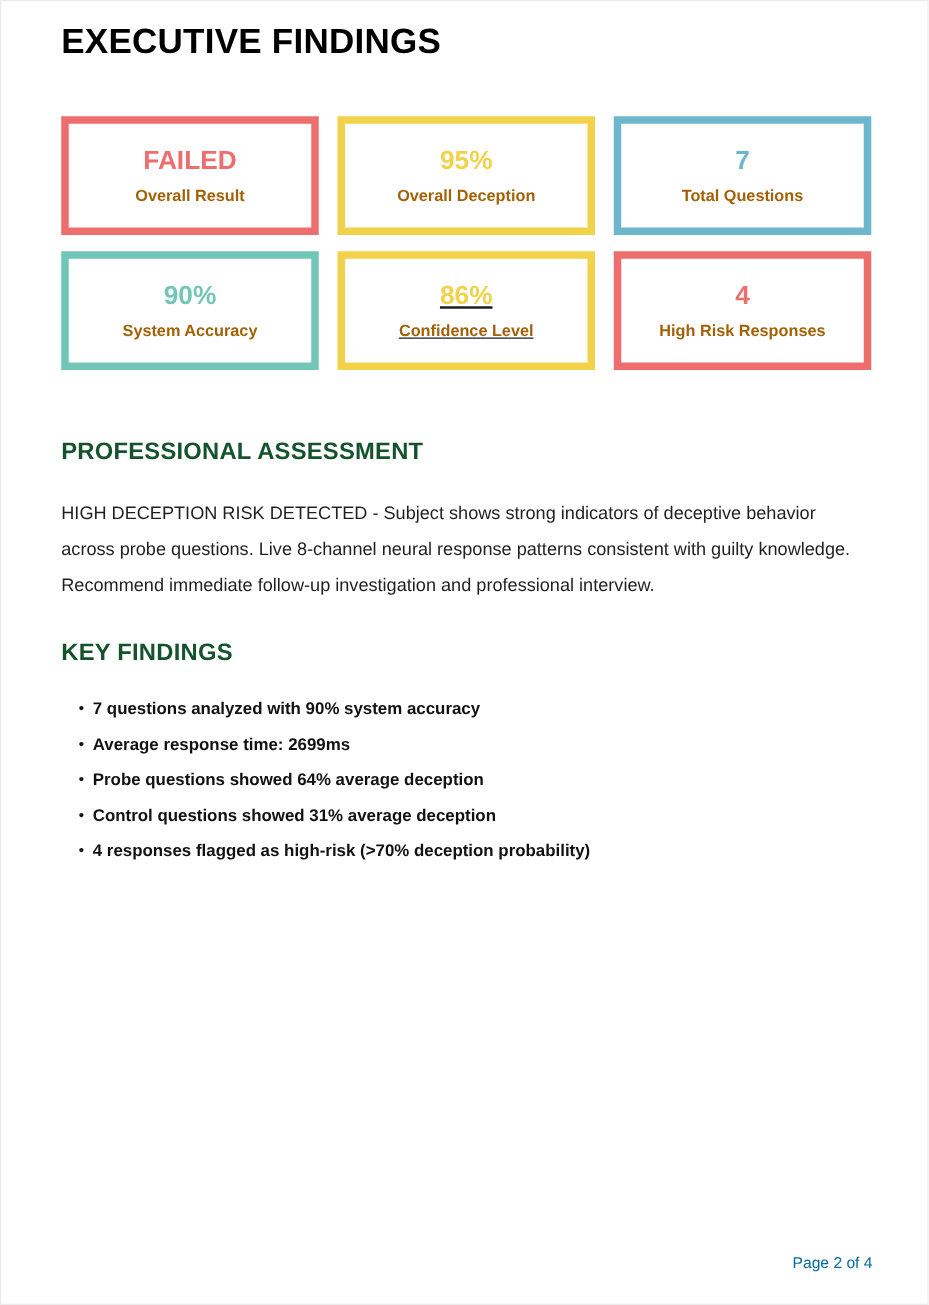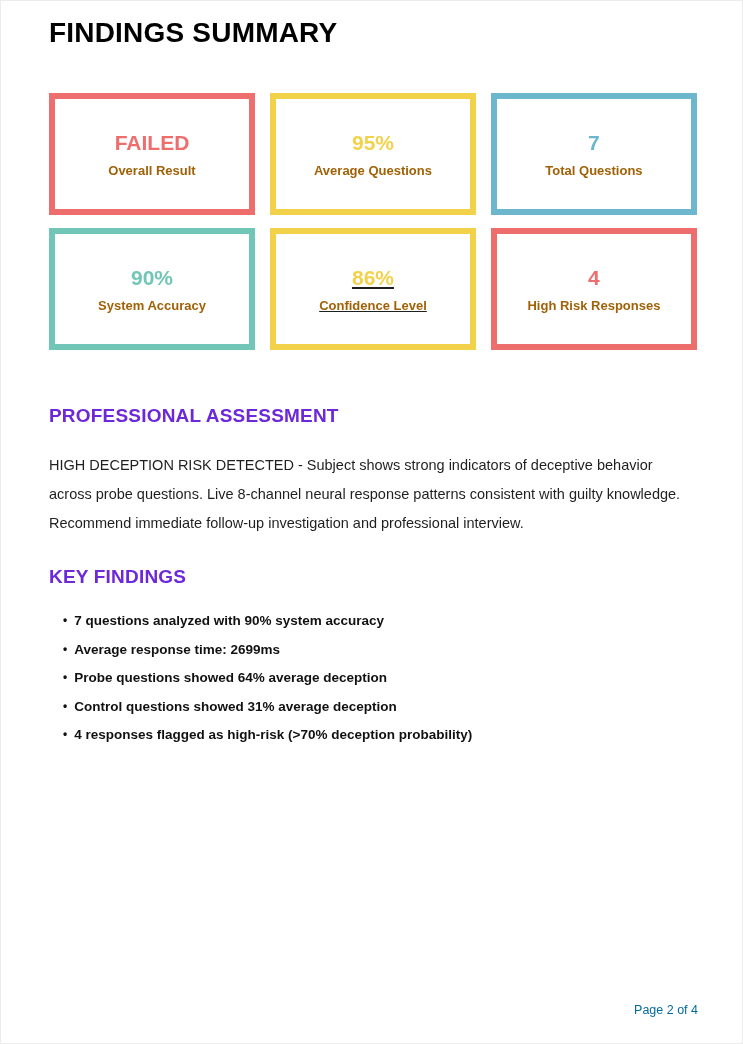--- a/index.html
+++ b/index.html
@@ -25,21 +25,21 @@
     letter-spacing: 0.2px;
   }
   .cards-grid {
     margin-top: 44px;
     display: flex;
     flex-wrap: wrap;
     gap: 13px 15px;
   }
   .card {
     width: calc((100% - 30px) / 3);
-    height: 122px;
+    height: 95px;
     border: 6px solid #b91c1c;
     background: #ffffff;
     display: flex;
     flex-direction: column;
     align-items: center;
     justify-content: center;
     gap: 11px;
     text-align: center;
   }
   .card-value {
@@ -51,21 +51,21 @@
     font-size: 13px;
     font-weight: 700;
     color: #a16207;
     line-height: 1;
   }
   .section-assessment { margin-top: 55px; }
   .section-findings  { margin-top: 28px; }
   .section-heading {
     font-size: 19px;
     font-weight: 700;
-    color: #6d28d9;
+    color: #14532d;
     letter-spacing: 0.2px;
   }
   .assessment-body {
     margin-top: 24px;
     font-size: 14.5px;
     line-height: 29px;
     color: #1f1f1f;
   }
   .findings-list {
     list-style: none;
@@ -90,30 +90,30 @@
     bottom: 26px;
     font-size: 12.5px;
     color: #0369a1;
   }
 </style>
 </head>
 <body>
 
 <div class="page">
 
-  <h1 class="page-title">FINDINGS SUMMARY</h1>
+  <h1 class="page-title">EXECUTIVE FINDINGS</h1>
 
   <div class="cards-grid">
       <div class="card" style="border-color: rgb(238, 110, 110);">
         <div class="card-value" style="color: rgb(238, 110, 110);">FAILED</div>
         <div class="card-label">Overall Result</div>
       </div>
       <div class="card" style="border-color: rgb(242, 210, 75);">
         <div class="card-value" style="color: rgb(242, 210, 75);">95%</div>
-        <div class="card-label">Average Questions</div>
+        <div class="card-label">Overall Deception</div>
       </div>
       <div class="card" style="border-color: rgb(108, 183, 205);">
         <div class="card-value" style="color: rgb(108, 183, 205);">7</div>
         <div class="card-label">Total Questions</div>
       </div>
       <div class="card" style="border-color: rgb(114, 198, 184); align-items: center;">
         <div class="card-value" style="color: rgb(114, 198, 184);">90%</div>
         <div class="card-label">System Accuracy</div>
       </div>
       <div class="card" style="border-color: rgb(242, 210, 75); text-decoration: underline;">

